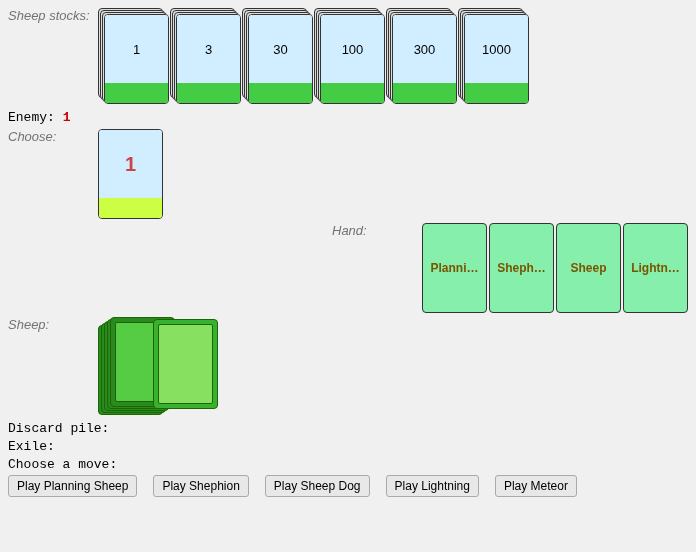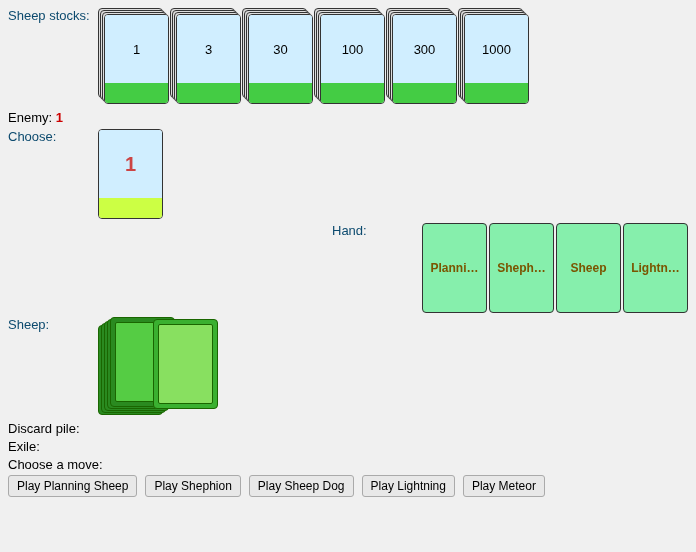--- a/index.html
+++ b/index.html
@@ -9,21 +9,22 @@
       background: #f0f0f0;
       width: 696px;
       min-height: 552px;
       padding: 8px;
       color: #000;
     }
 
     .section-label {
       font-weight: normal;
       min-width: 90px;
-      color: #0c4a6e;
+      color: #737373;
+      font-style: italic;
     }
 
     .cards-row {
       display: flex;
       align-items: flex-end;
       gap: 2px;
     }
 
     
     .stock-card-stack {
@@ -135,38 +136,39 @@
     }
 
     .enemy-label {
       color: #cc0000;
       font-weight: bold;
     }
 
     
     .buttons-row {
       display: flex;
-      gap: 8px;
+      gap: 16px;
       flex-wrap: wrap;
       margin-top: 2px;
     }
 
     .action-button {
       padding: 3px 8px;
       font-size: 12px;
       border: 1px solid #aaa;
       background: #e8e8e8;
       border-radius: 3px;
       cursor: pointer;
       color: #000;
     }
 
     .info-row {
       margin-bottom: 3px;
       font-size: 13px;
+      font-family: Liberation Mono, monospace;
     }
 
     .section-wrapper {
       display: flex;
       align-items: flex-start;
       margin-bottom: 2px;
     }
 
   </style>
 </head>

